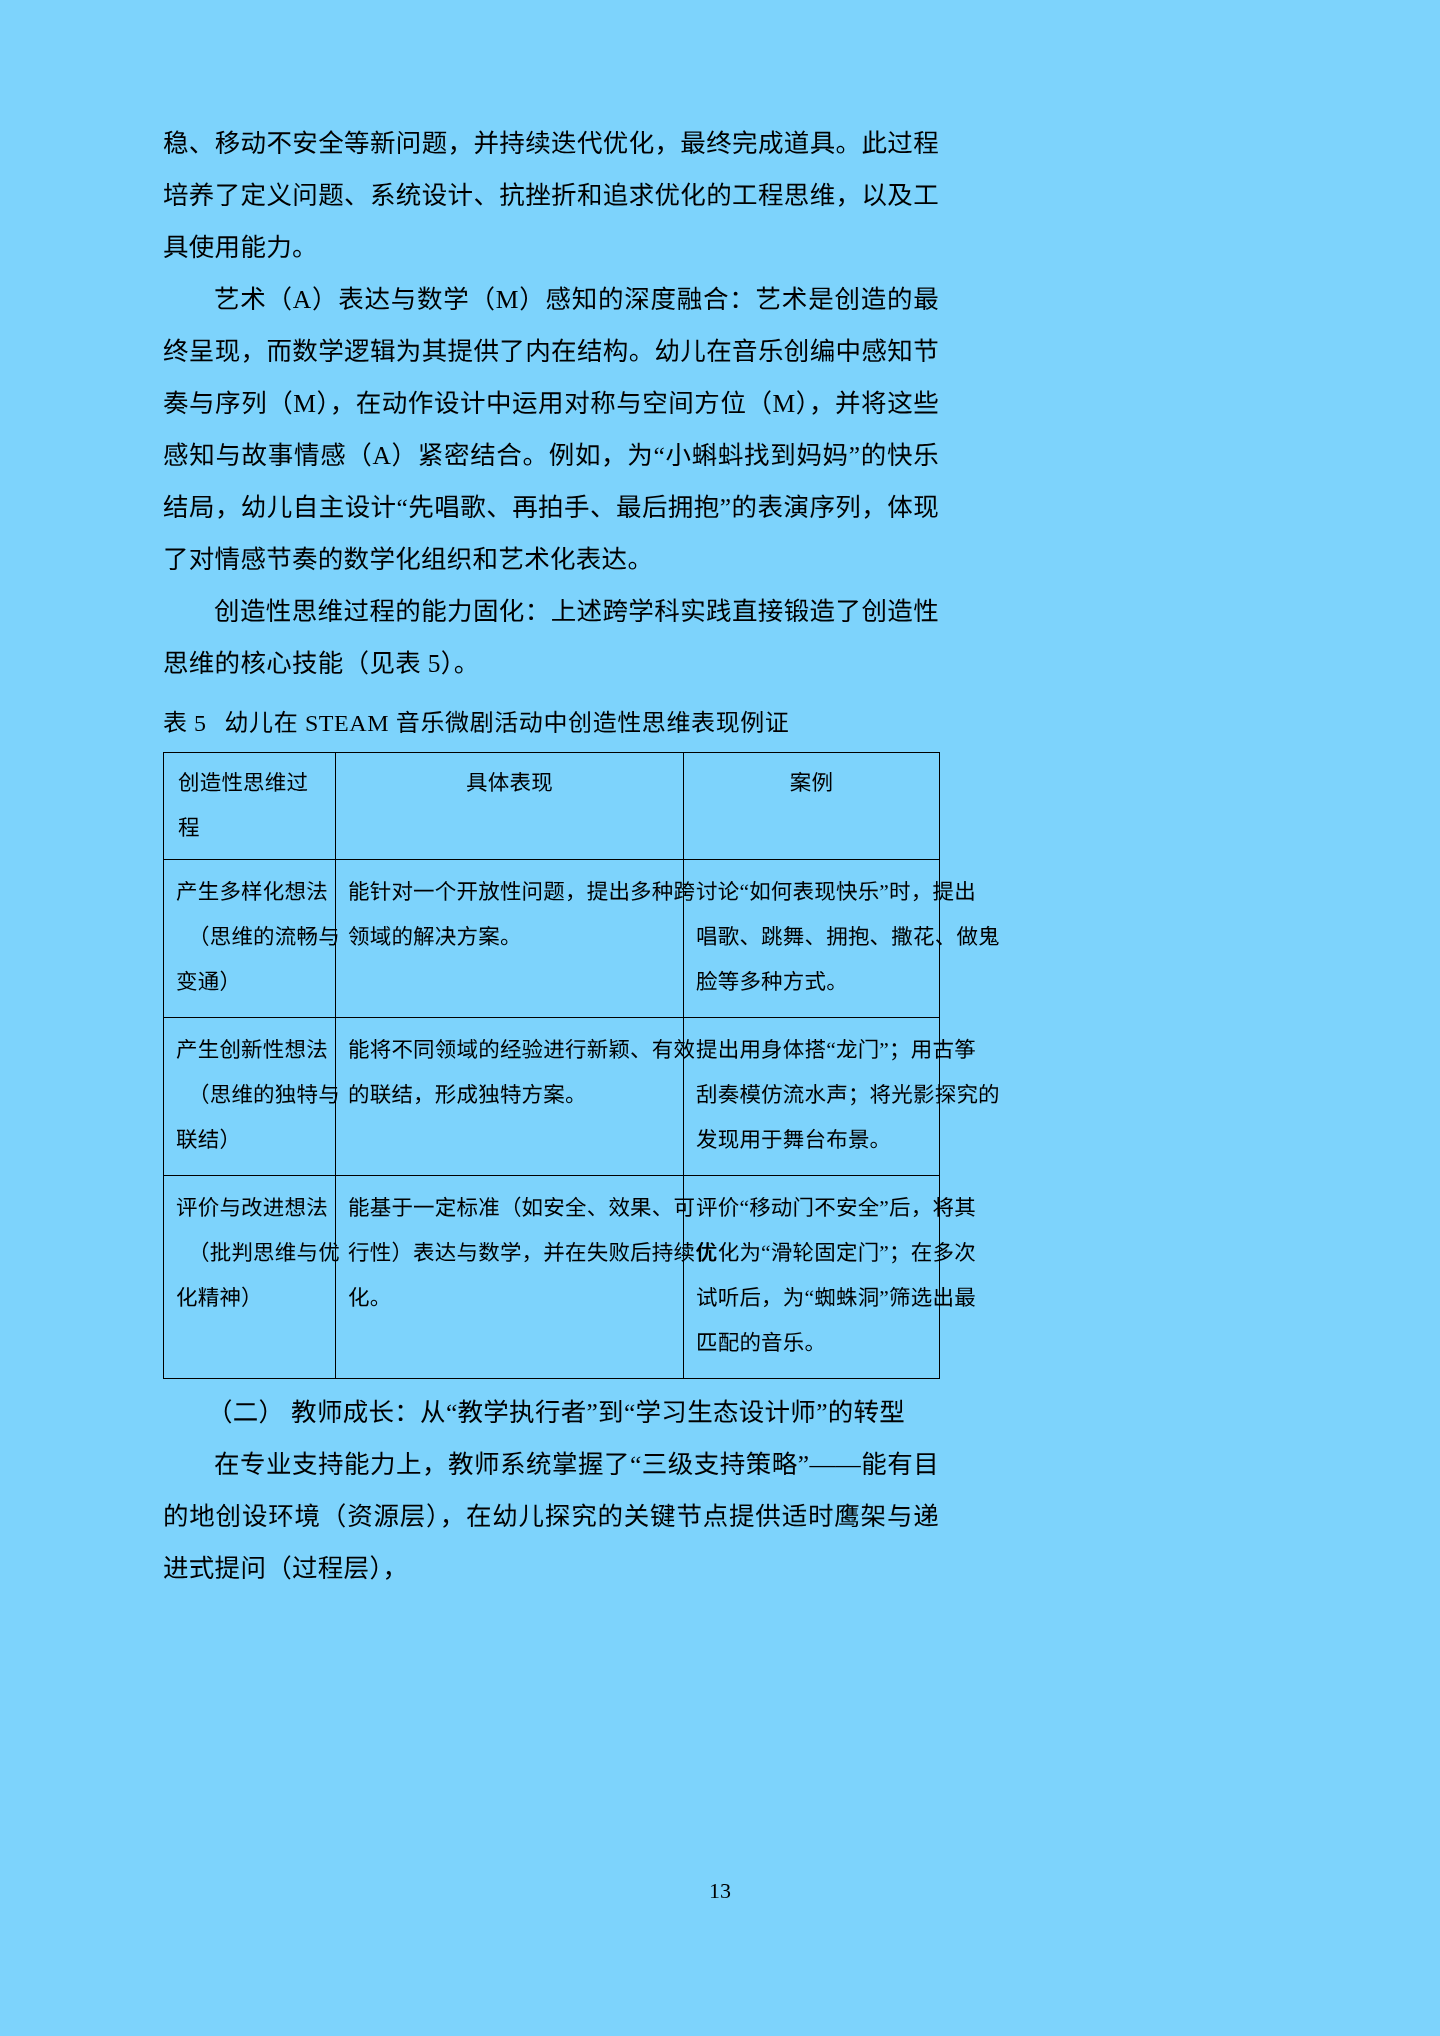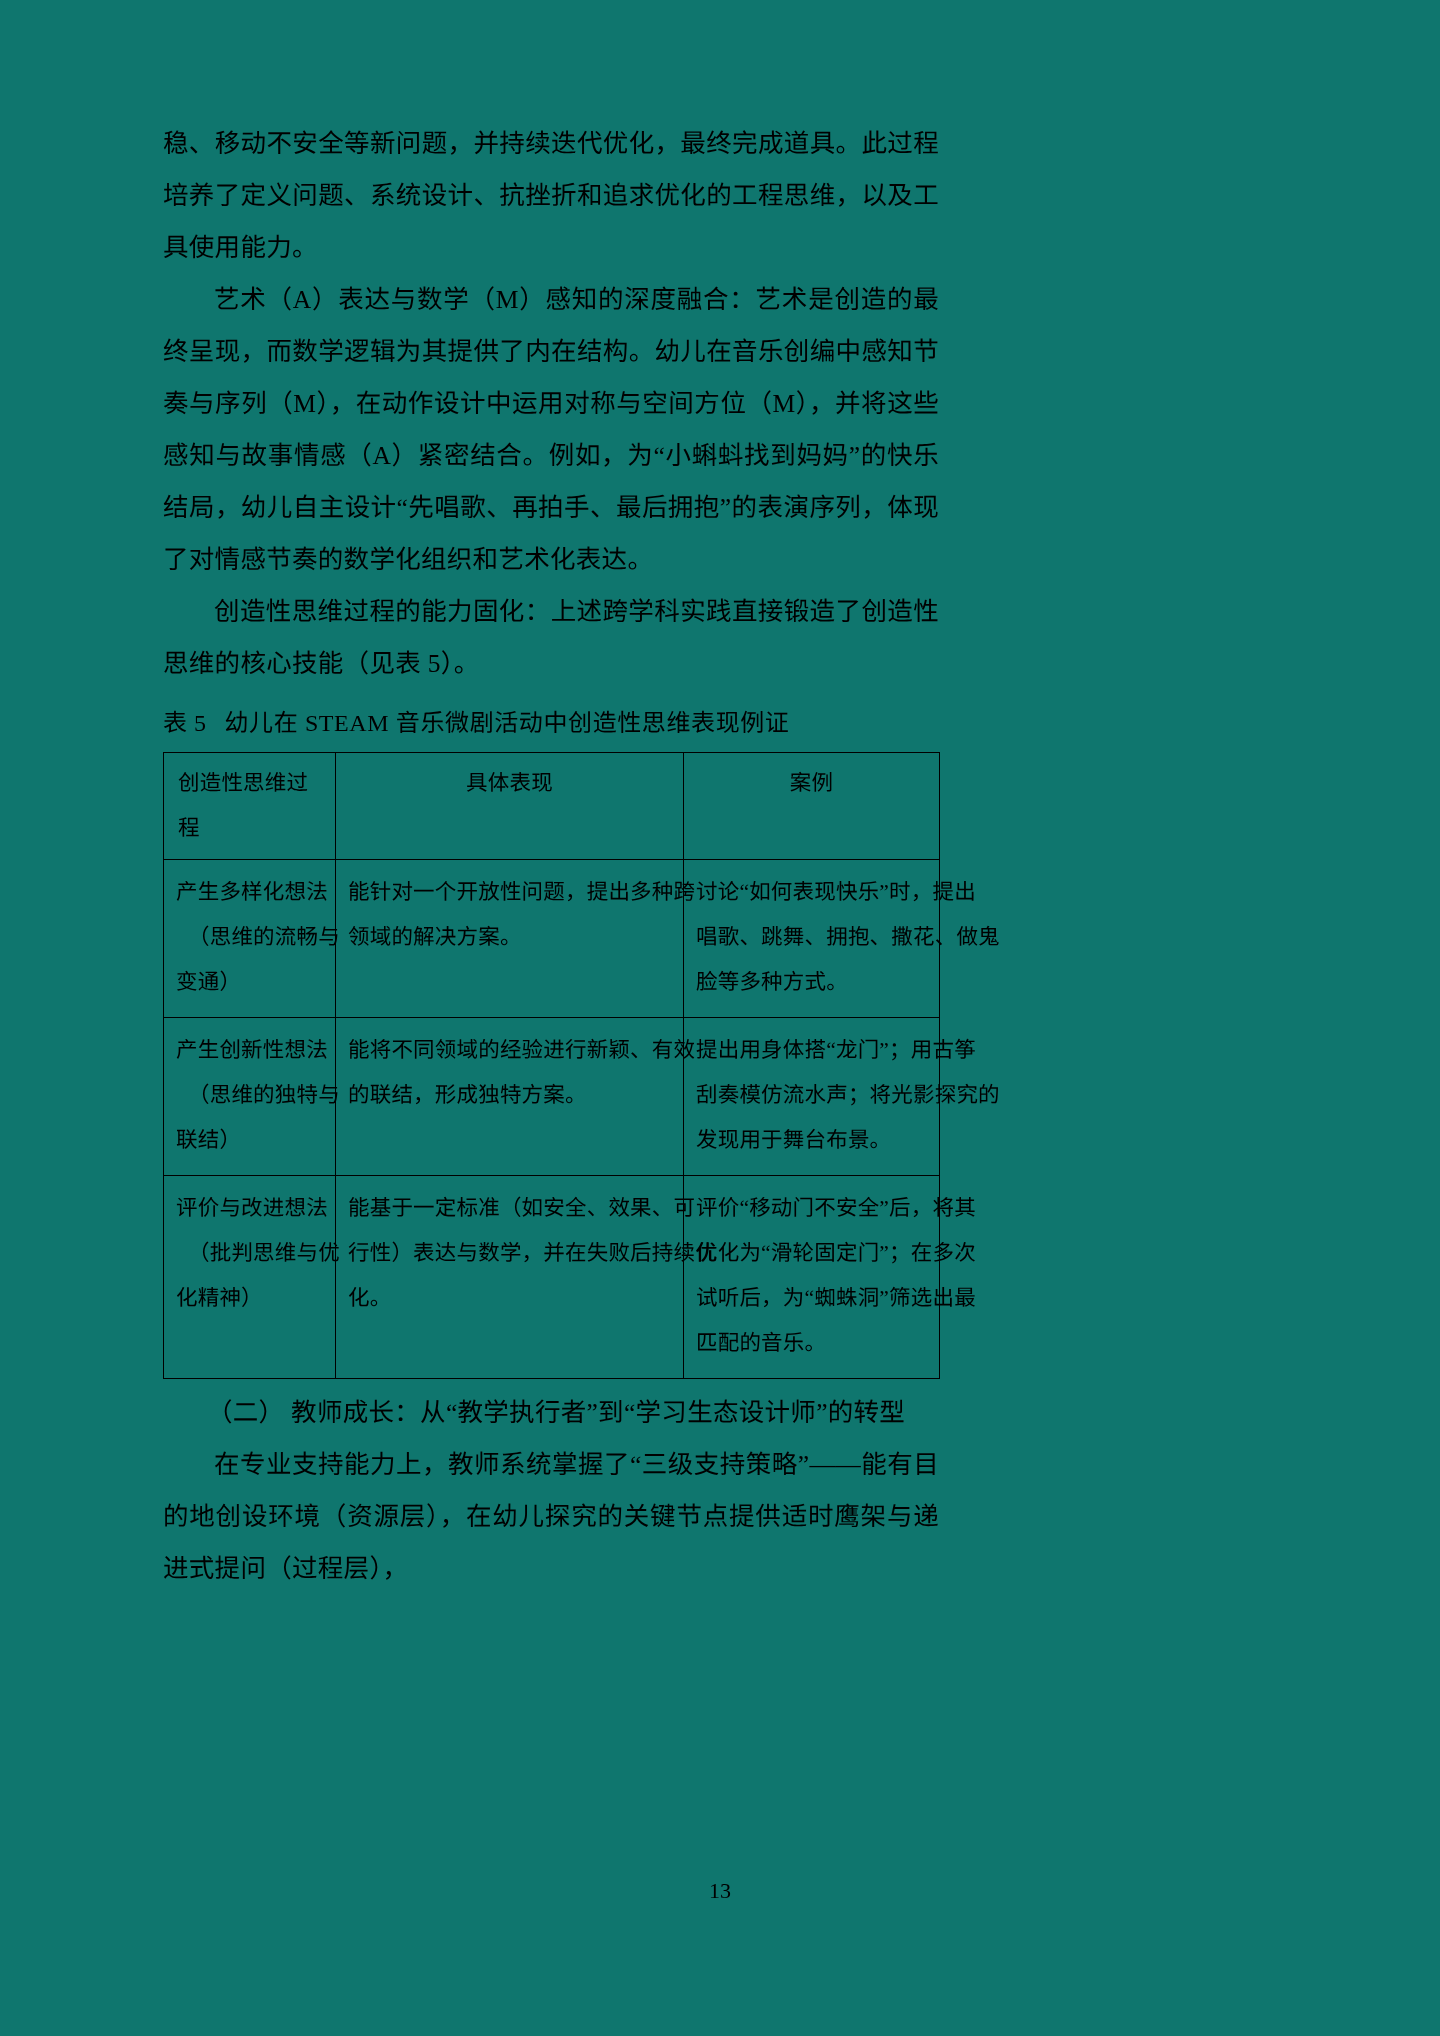--- a/index.html
+++ b/index.html
@@ -5,21 +5,21 @@
   html, body {
     margin: 0;
     padding: 0;
     background: #ffffff;
   }
   .page {
     position: relative;
     width: 1440px;
     height: 2036px;
     margin: 0 auto;
-    background: #0f766e;
+    background: #7dd3fc;
     box-sizing: border-box;
     font-family: "Liberation Serif", "DejaVu Serif", serif;
     color: #000000;
     overflow: hidden;
   }
   .content {
     position: absolute;
     left: 163px;
     top: 118px;
     width: 776px;

